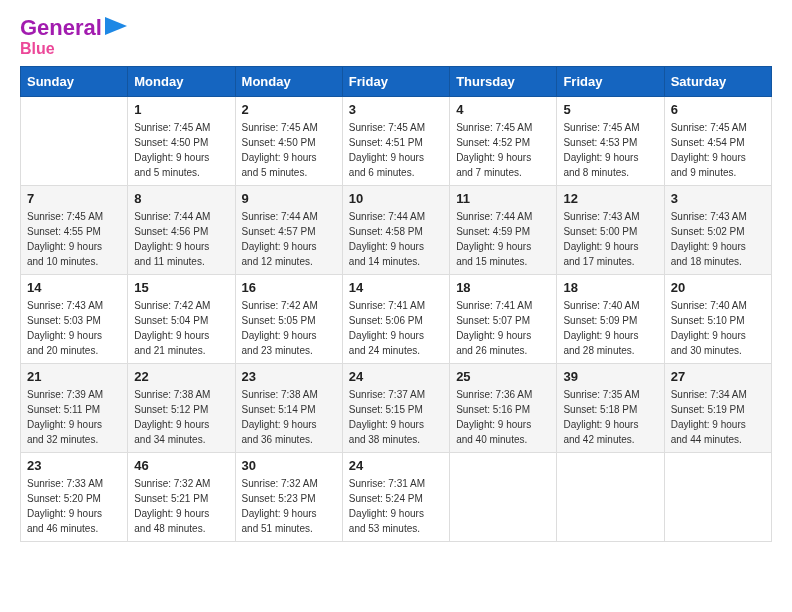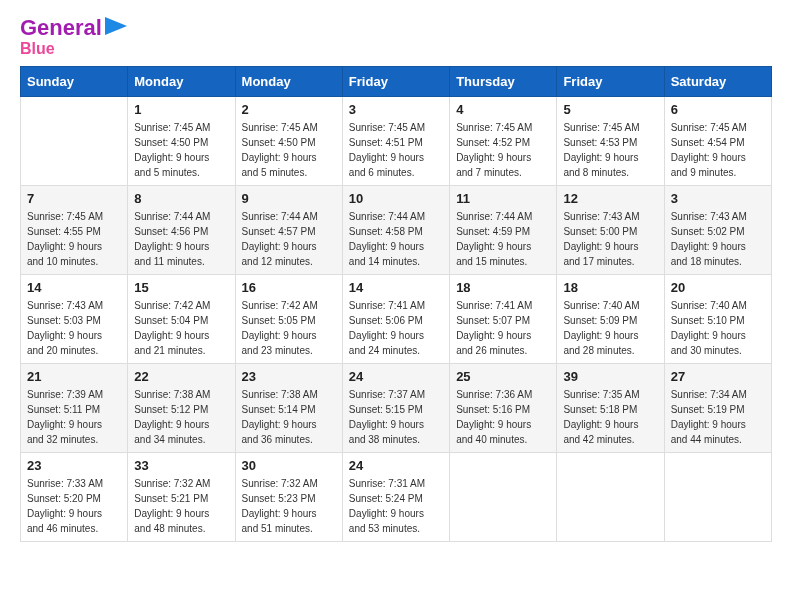--- a/index.html
+++ b/index.html
@@ -294,21 +294,21 @@
         </td>
       </tr>
       <tr>
         <td>
           <span class="day-number">23</span>
         <div class="day-info">
           Sunrise: 7:33 AM<br>Sunset: 5:20 PM<br>Daylight: 9 hours and 46 minutes.
         </div>
         </td>
         <td>
-          <span class="day-number">33</span>
+          <span class="day-number">46</span>
         <div class="day-info">
           Sunrise: 7:32 AM<br>Sunset: 5:21 PM<br>Daylight: 9 hours and 48 minutes.
         </div>
         </td>
         <td>
           <span class="day-number">30</span>
         <div class="day-info">
           Sunrise: 7:32 AM<br>Sunset: 5:23 PM<br>Daylight: 9 hours and 51 minutes.
         </div>
         </td>

